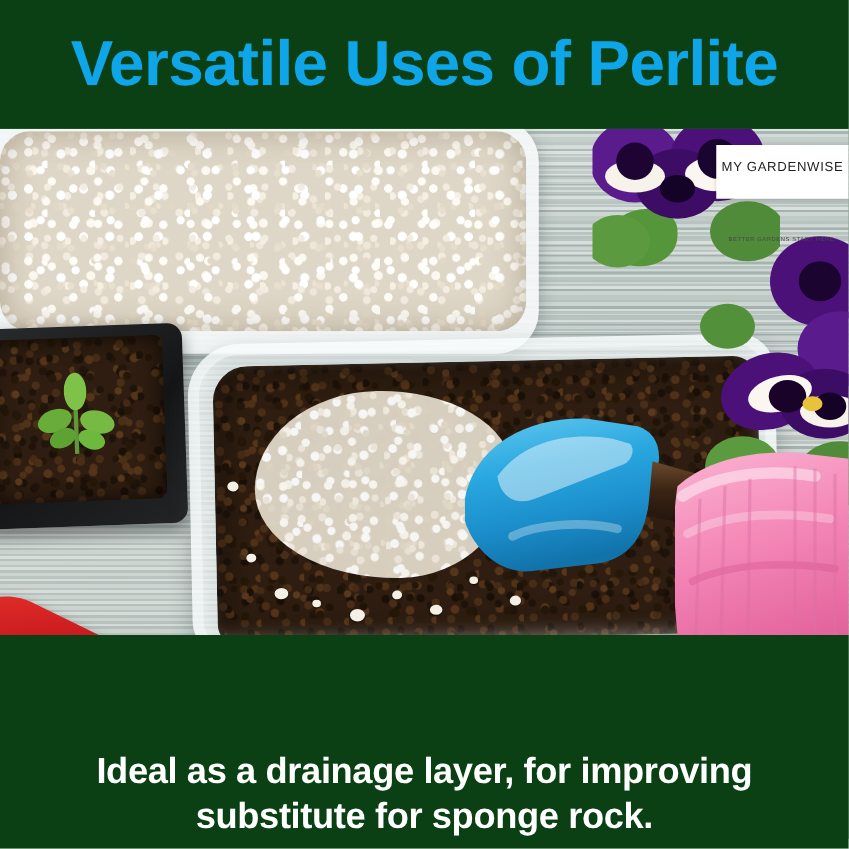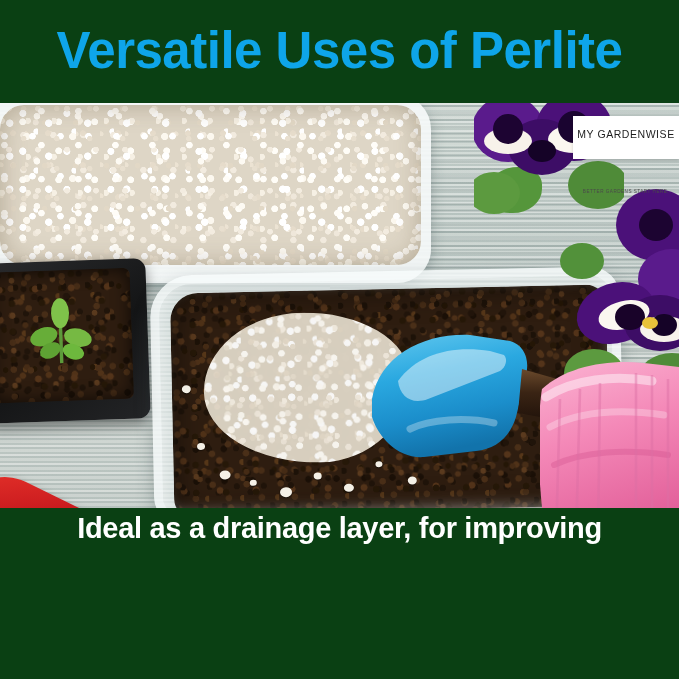--- a/index.html
+++ b/index.html
@@ -208,21 +208,21 @@
   .logo-tag{
     font-size:4.6px;letter-spacing:.5px;color:#4a4a4a;
     line-height:1;margin-top:2.5px;white-space:nowrap;
   }
 
   
   .caption-band{
     position:absolute;left:0;top:508px;width:679px;height:163px;
     background:#0a4013;
     z-index:40;
-    display:flex;flex-direction:column;align-items:center;justify-content:space-between;
+    display:flex;flex-direction:column;align-items:center;justify-content:flex-end;
     padding-top:2px;box-sizing:border-box;
   }
   .caption-line{
     color:#ffffff;font-size:29px;font-weight:700;line-height:36px;
     letter-spacing:-0.3px;white-space:nowrap;text-align:center;
   }
 </style>
 </head>
 <body>
 
@@ -379,15 +379,16 @@
           <path d="M41 5 C38.4 5 37.4 3.2 38.4 2 C39.8 1.9 41 2.9 41 5"></path>
         <path d="M41 5.2 C43.6 5.2 44.6 3.4 43.6 2.2 C42.2 2.1 41 3.1 41 5.2"></path>
       </g>
     </svg>
     <div class="logo-name">MY GARDENWISE</div>
     <div class="logo-tag">BETTER GARDENS START HERE.</div>
   </div>
 
   <div class="caption-band">
     <div class="caption-line">Ideal as a drainage layer, for improving</div>
+    <div class="caption-line">substitute for sponge rock.</div>
   </div>
 
 </div>
 
 </body></html>

